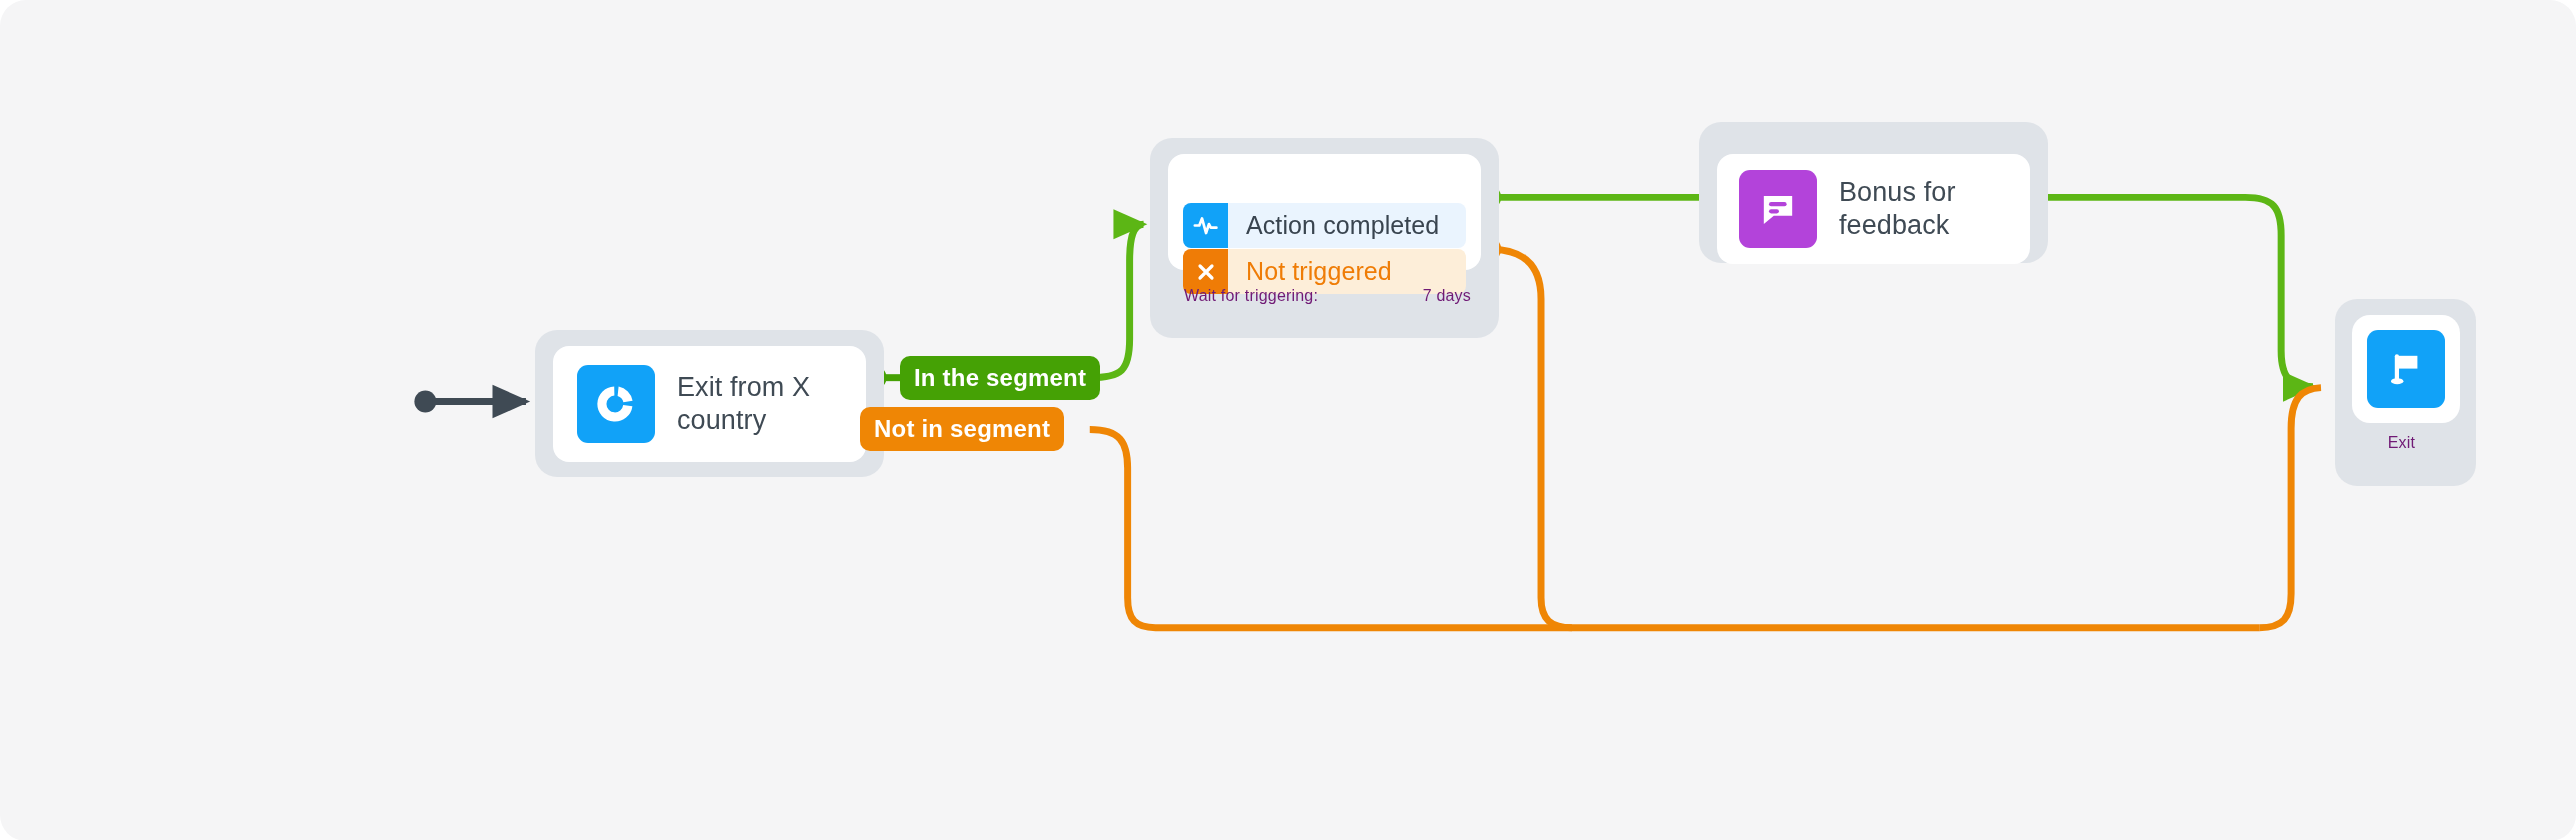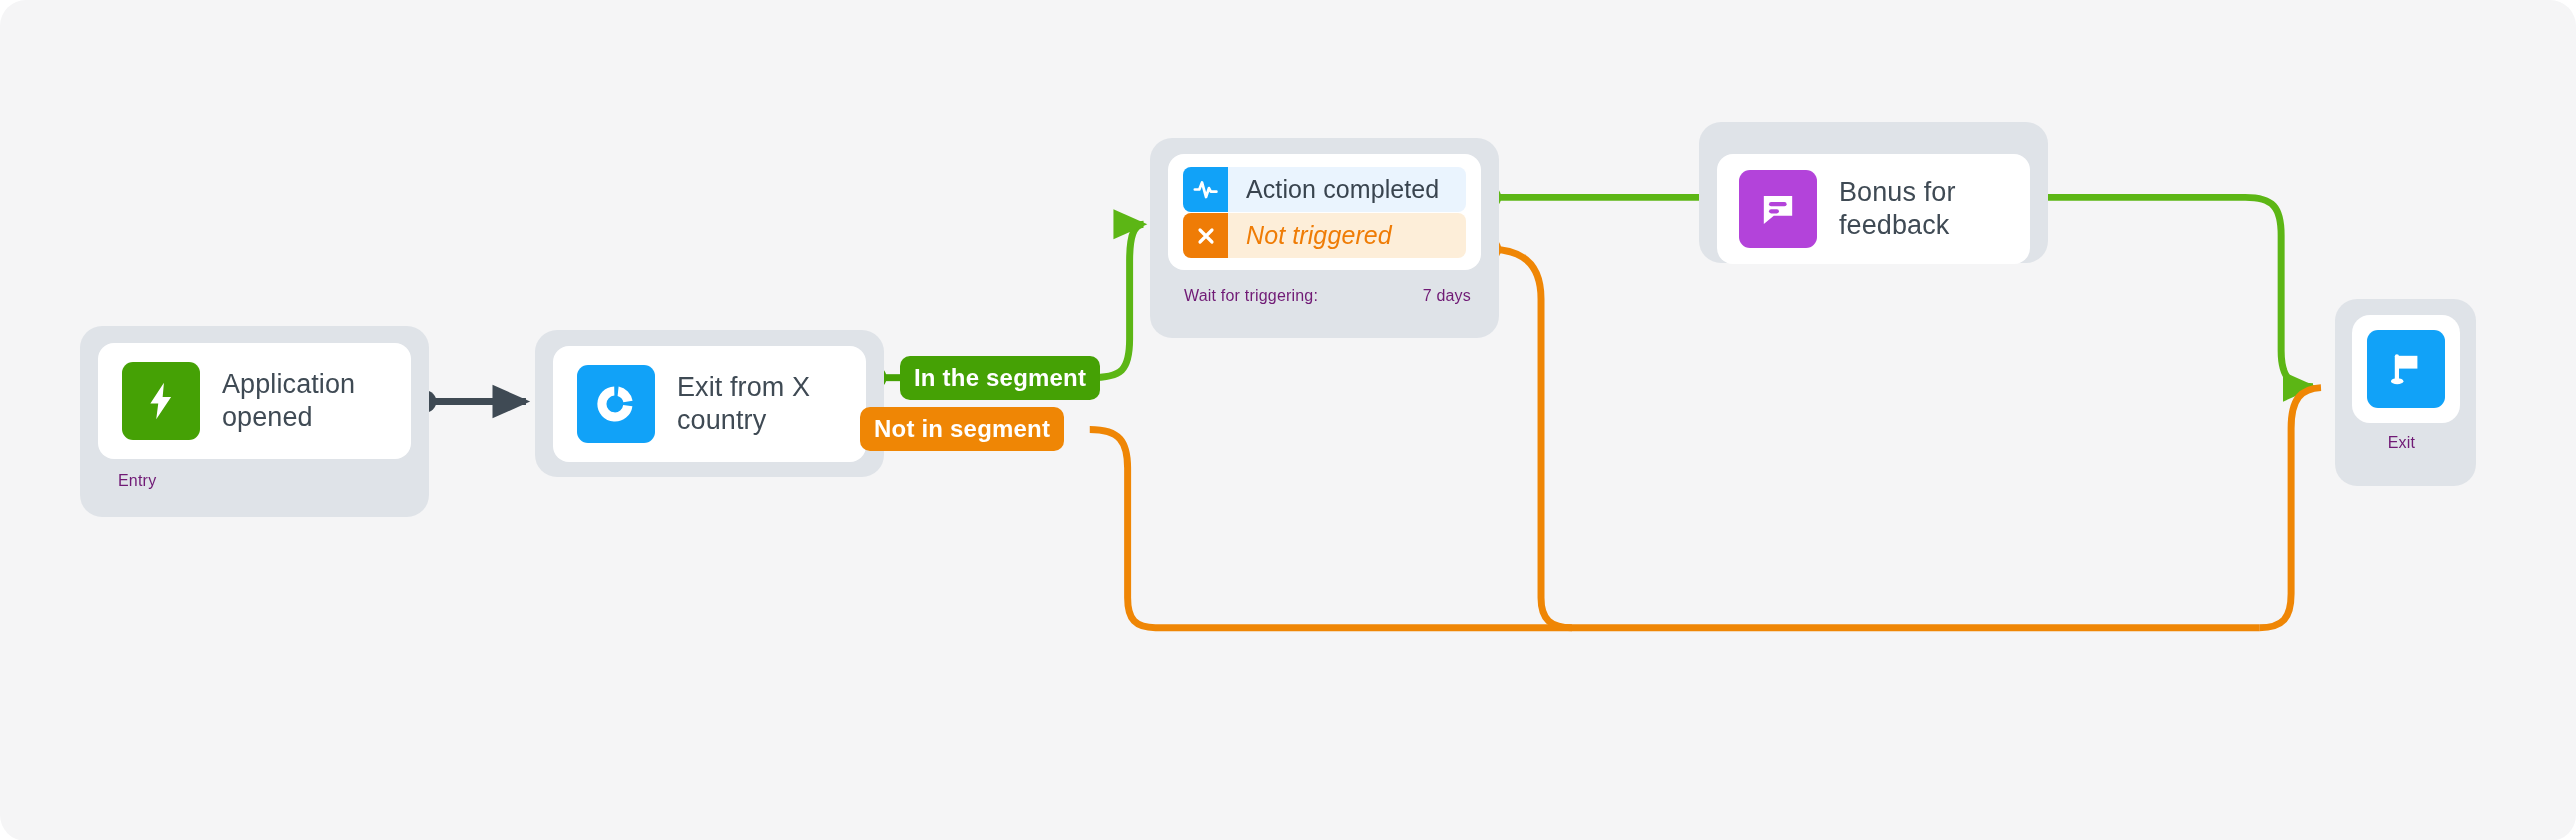--- a/index.html
+++ b/index.html
@@ -90,24 +90,24 @@
   .trow .tico {
     flex: 0 0 auto;
     width: 45px; height: 45px;
     display: flex; align-items: center; justify-content: center;
   }
   .trow .tlabel {
     font-size: 25px;
     margin-left: 18px;
     letter-spacing: 0.1px;
   }
-  #row-action { background: #eaf4fe; }
+  #row-action { background: #eaf4fe; margin-top: 36px; }
   #row-action .tico { background: #11a2f8; }
   #row-action .tlabel { color: #39444f; }
-  #row-nottrig { background: #fdeed9; font-style: italic; }
+  #row-nottrig { background: #fdeed9; }
   #row-nottrig .tico { background: #ef7c06; }
   #row-nottrig .tlabel { color: #ef7c06; }
   #wait-foot-label { left: 34px; top: 149px; }
   #wait-foot-value { right: 28px; top: 149px; }
 
   
   #bonus-shell { left: 1699px; top: 122px; width: 349px; height: 141px; }
   #bonus-card  { left: 18px; top: 32px; width: 313px; height: 110px; padding: 0 22px; }
   #bonus-card .ico { width: 78px; height: 78px; background: #b343da; }
   #bonus-card .title { margin-left: 22px; width: 169px; }
@@ -186,31 +186,20 @@
     <g>
       <circle cx="2042" cy="198" r="12" fill="#5cb615"></circle>
       <path d="M 2042 198 L 2254 198 C 2282 198 2290 208 2290 236
                L 2290 352 C 2290 380 2300 388 2322 388" fill="none" stroke="#5cb615" stroke-width="7" marker-end="url(#arrow-green)"></path>
     </g>
 
     <path d="M 2268 630 C 2292 630 2300 620 2300 596 L 2300 430
              C 2300 400 2310 390 2330 389" fill="none" stroke="#ef8605" stroke-width="7"></path>
   </svg>
 
-  <div class="shell" id="entry-shell">
-    <div class="card" id="entry-card">
-      <span class="ico">
-        <svg width="44" height="44" viewBox="0 0 24 24">
-          <path d="M13.6 2 L6.2 13.3 h4.3 L9.4 22 l8.1 -12.2 h-4.6 z" fill="#ffffff"></path>
-        </svg>
-      </span>
-      <span class="title">Application opened</span>
-    </div>
-    <span class="shell-foot" id="entry-foot">Entry</span>
-  </div>
 
   <div class="shell" id="seg-shell">
     <div class="card" id="seg-card">
       <span class="ico">
         <svg width="48" height="48" viewBox="0 0 24 24">
           <path d="M11.1 3.2 a8.8 8.8 0 1 0 9.1 9.9 l-4.6 -0.6 a4.2 4.2 0 1 1 -4.4 -4.7 z" fill="#ffffff"></path>
           <path d="M13.3 3.3 a8.8 8.8 0 0 1 7 7.1 l-4.6 0.7 a4.2 4.2 0 0 0 -2.9 -3.1 z" fill="#ffffff"></path>
         </svg>
       </span>
       <span class="title">Exit from X country</span>

